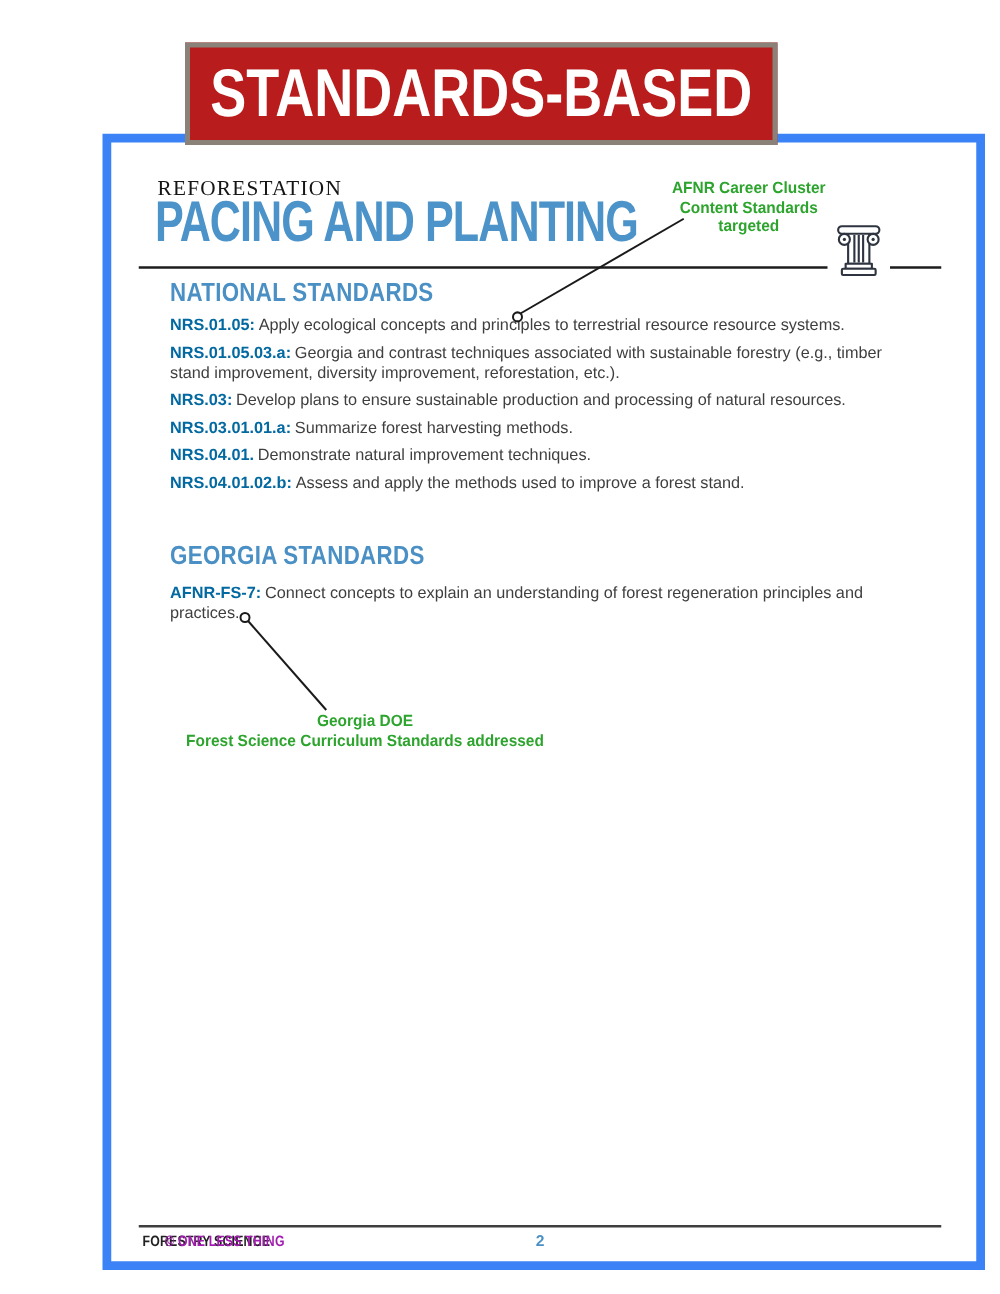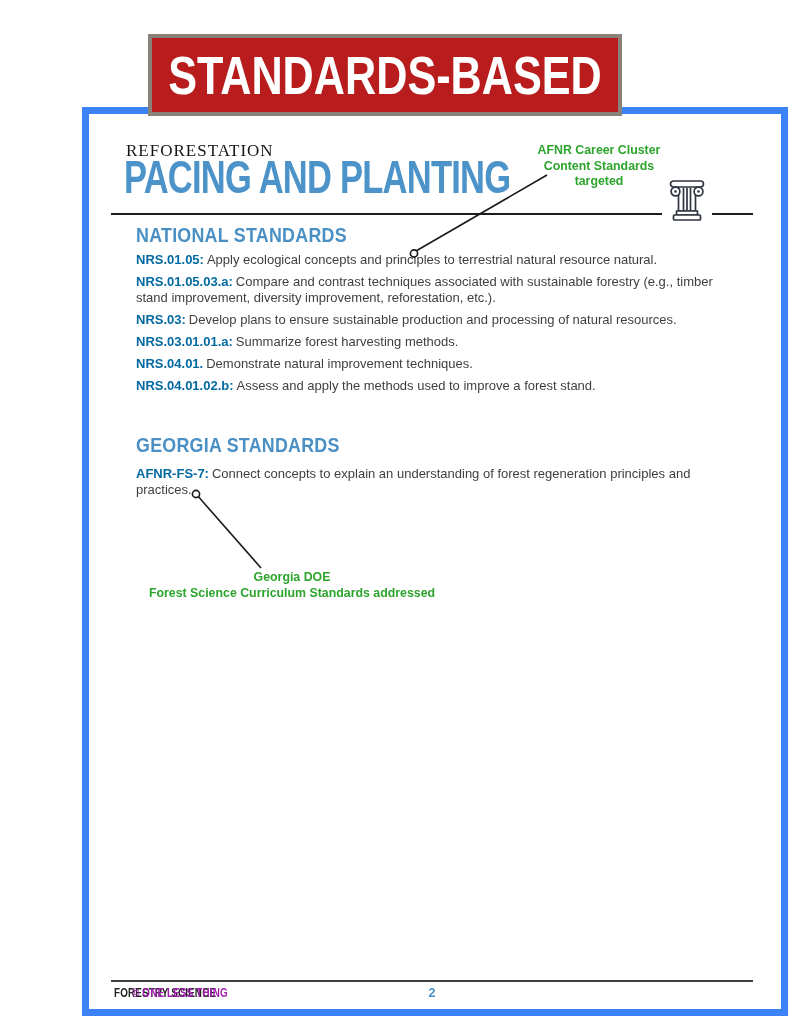--- a/index.html
+++ b/index.html
@@ -110,22 +110,22 @@
   <div class="doc-title">PACING AND PLANTING</div>
 
   <div class="note note-top">
     <div>AFNR Career Cluster</div>
     <div>Content Standards</div>
     <div>targeted</div>
   </div>
 
   <div class="sec-head sec-head-national">NATIONAL STANDARDS</div>
   <div class="std-list">
-    <p><span class="code">NRS.01.05:</span><span class="std-text">Apply ecological concepts and principles to terrestrial natural resource natural.</span></p>
-    <p><span class="code">NRS.01.05.03.a:</span><span class="std-text">Compare and contrast techniques associated with sustainable forestry (e.g., timber stand improvement, diversity improvement, reforestation, etc.).</span></p>
+    <p><span class="code">NRS.01.05:</span><span class="std-text">Apply ecological concepts and principles to terrestrial resource resource systems.</span></p>
+    <p><span class="code">NRS.01.05.03.a:</span><span class="std-text">Georgia and contrast techniques associated with sustainable forestry (e.g., timber stand improvement, diversity improvement, reforestation, etc.).</span></p>
     <p><span class="code">NRS.03:</span><span class="std-text">Develop plans to ensure sustainable production and processing of natural resources.</span></p>
     <p><span class="code">NRS.03.01.01.a:</span><span class="std-text">Summarize forest harvesting methods.</span></p>
     <p><span class="code">NRS.04.01.</span><span class="std-text">Demonstrate natural improvement techniques.</span></p>
     <p><span class="code">NRS.04.01.02.b:</span><span class="std-text">Assess and apply the methods used to improve a forest stand.</span></p>
   </div>
 
   <div class="sec-head sec-head-georgia">GEORGIA STANDARDS</div>
   <div class="std-list std-list-georgia">
     <p><span class="code">AFNR-FS-7:</span><span class="std-text">Connect concepts to explain an understanding of forest regeneration principles and practices.</span></p>
   </div>

